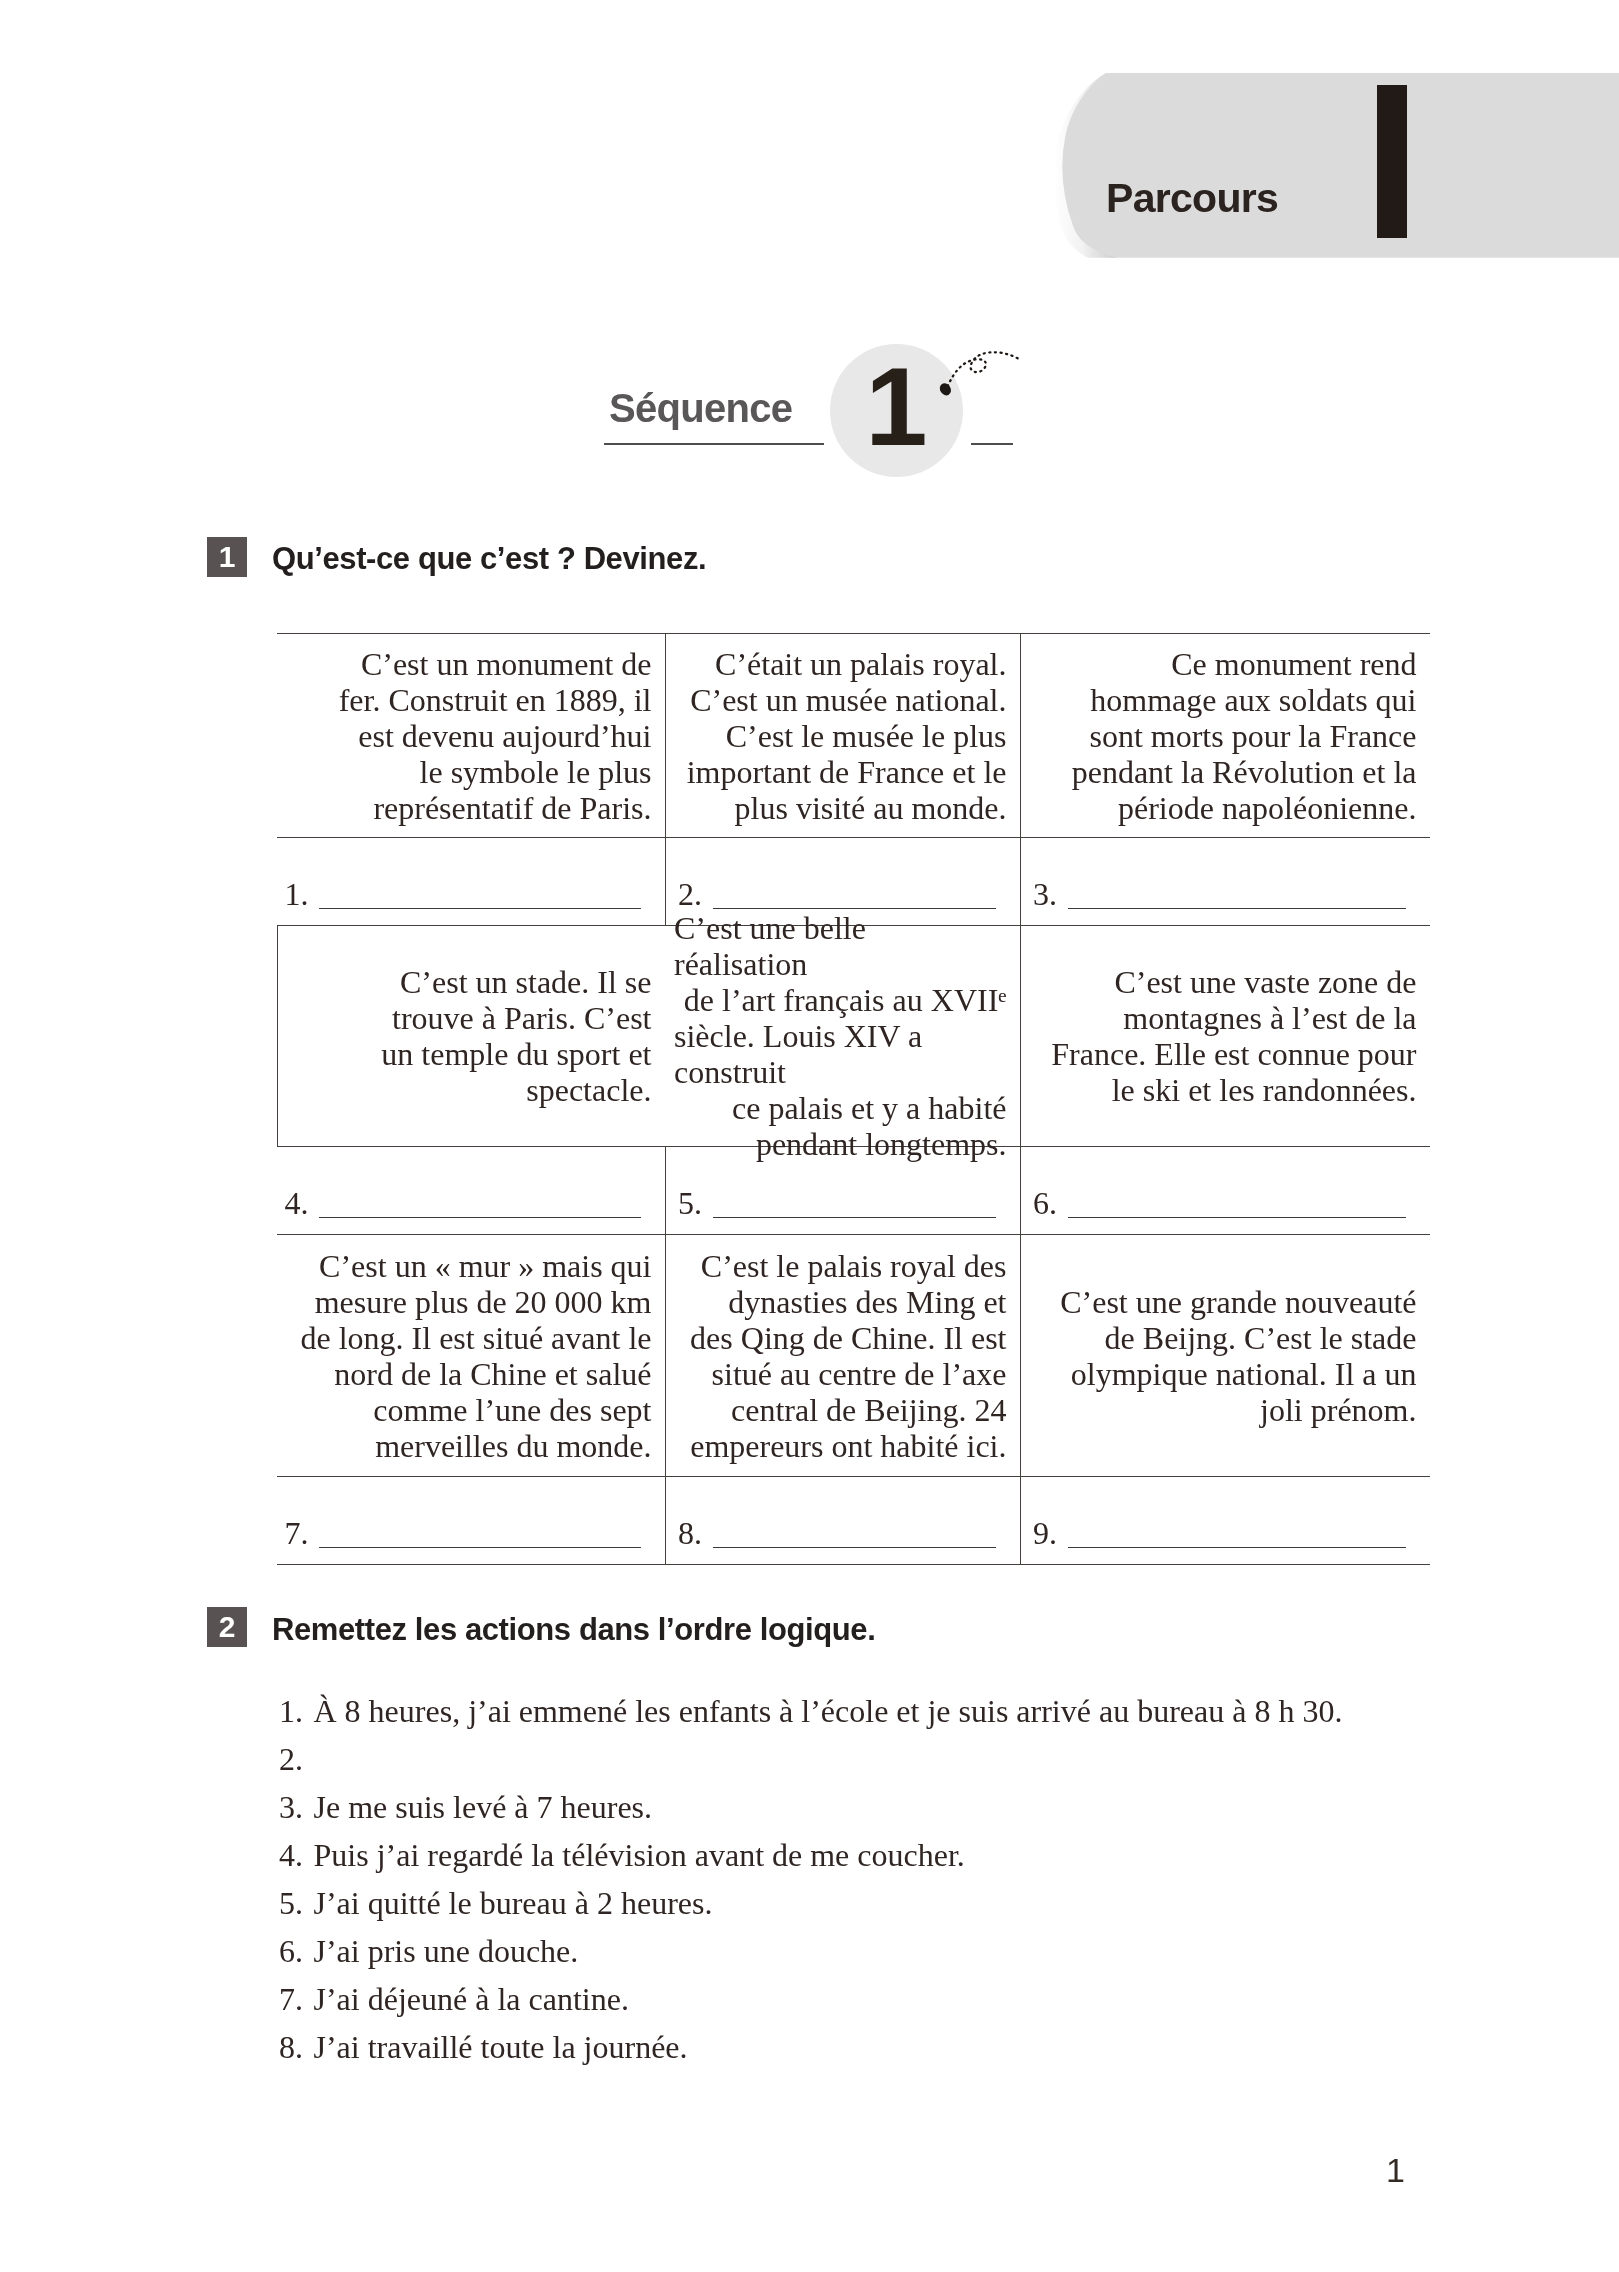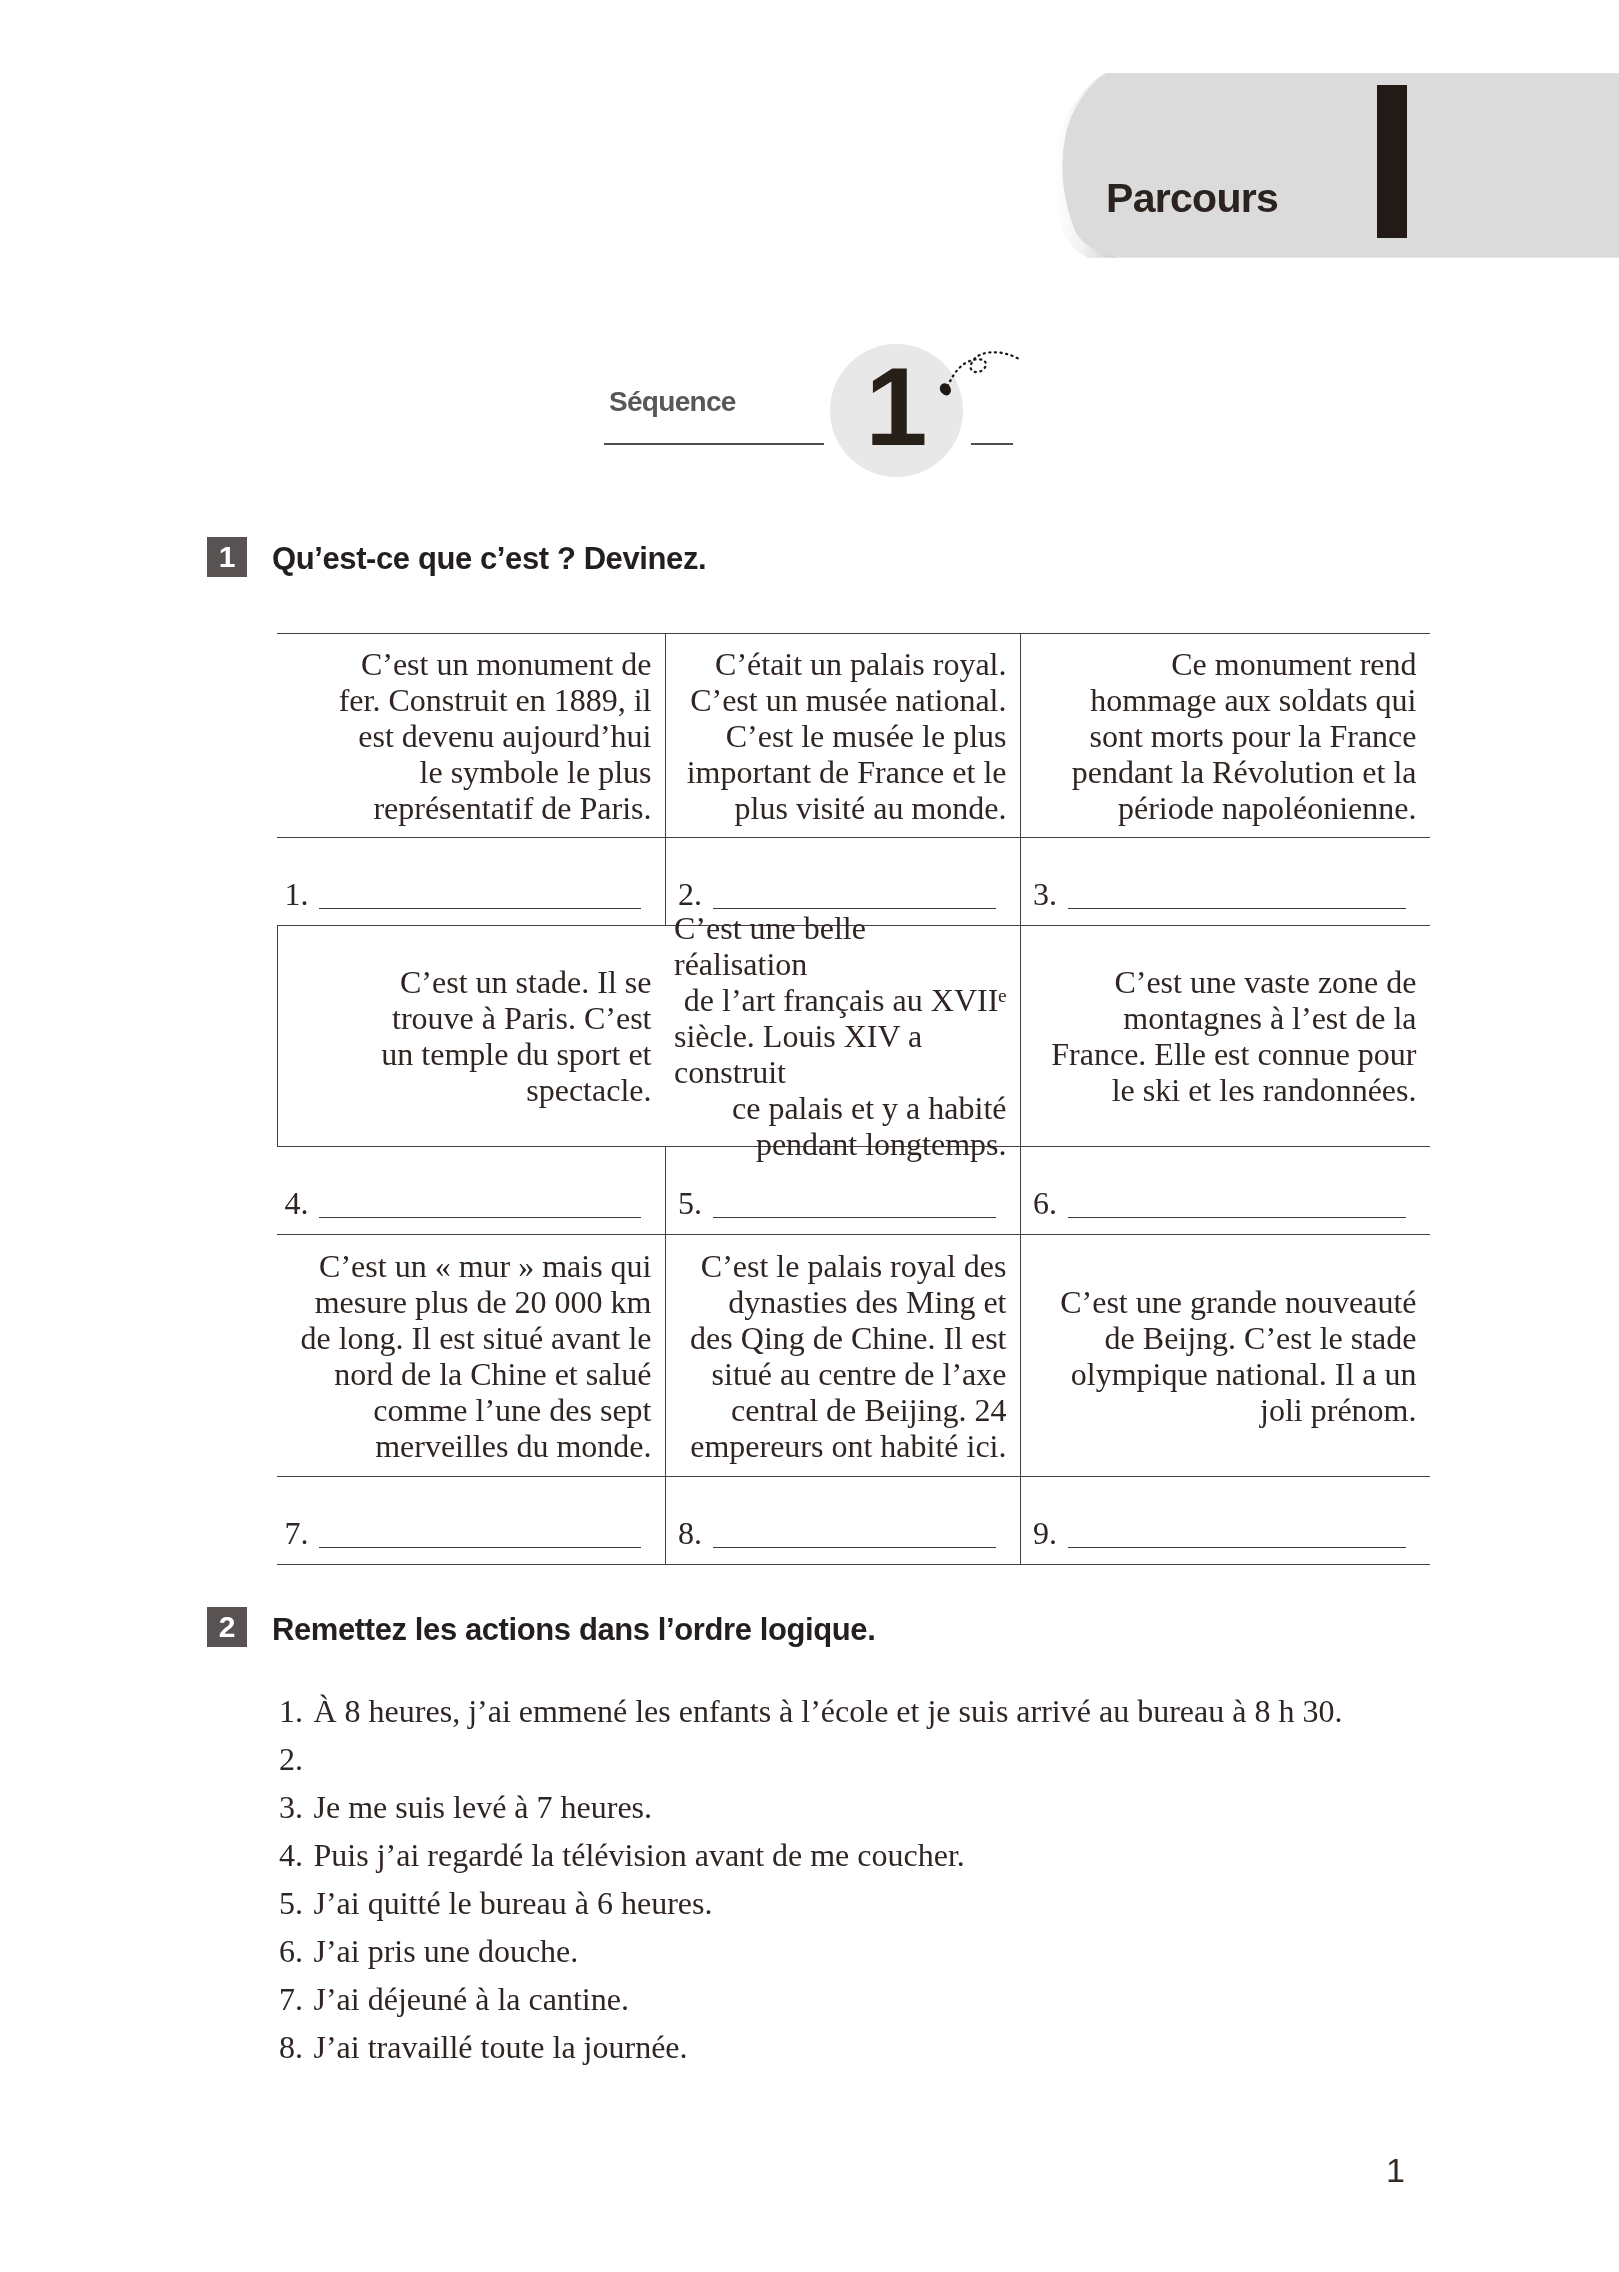--- a/index.html
+++ b/index.html
@@ -19,21 +19,21 @@
     font-weight:700;font-size:41px;letter-spacing:-0.7px;color:#2b2320;
   }
   .chapter-bar{
     position:absolute;left:1377px;top:85px;width:30px;height:153px;
     background:#211a16;
   }
   
   .sequence-label{
     position:absolute;left:609px;top:386px;
     font-family:"Liberation Sans","DejaVu Sans",sans-serif;
-    font-weight:700;font-size:28px;color:#595757;letter-spacing:-0.7px;
+    font-weight:700;font-size:40px;color:#595757;letter-spacing:-0.7px;
   }
   .seq-rule{position:absolute;top:443px;height:2.2px;background:#4e4e4e;}
   #seq-rule-left{left:604px;width:220px;}
   #seq-rule-right{left:971px;width:42px;}
   .sequence-circle{
     position:absolute;left:830px;top:344px;width:133px;height:133px;
     border-radius:50%;background:#e9e8e8;
     display:flex;align-items:center;justify-content:center;
   }
   .sequence-number{
@@ -258,21 +258,21 @@
     <div class="action-item">
       <span class="action-no">3.</span>
       <span class="action-text">Je me suis levé à 7 heures.</span>
     </div>
     <div class="action-item">
       <span class="action-no">4.</span>
       <span class="action-text">Puis j’ai regardé la télévision avant de me coucher.</span>
     </div>
     <div class="action-item">
       <span class="action-no">5.</span>
-      <span class="action-text">J’ai quitté le bureau à 6 heures.</span>
+      <span class="action-text">J’ai quitté le bureau à 2 heures.</span>
     </div>
     <div class="action-item">
       <span class="action-no">6.</span>
       <span class="action-text">J’ai pris une douche.</span>
     </div>
     <div class="action-item">
       <span class="action-no">7.</span>
       <span class="action-text">J’ai déjeuné à la cantine.</span>
     </div>
     <div class="action-item">

